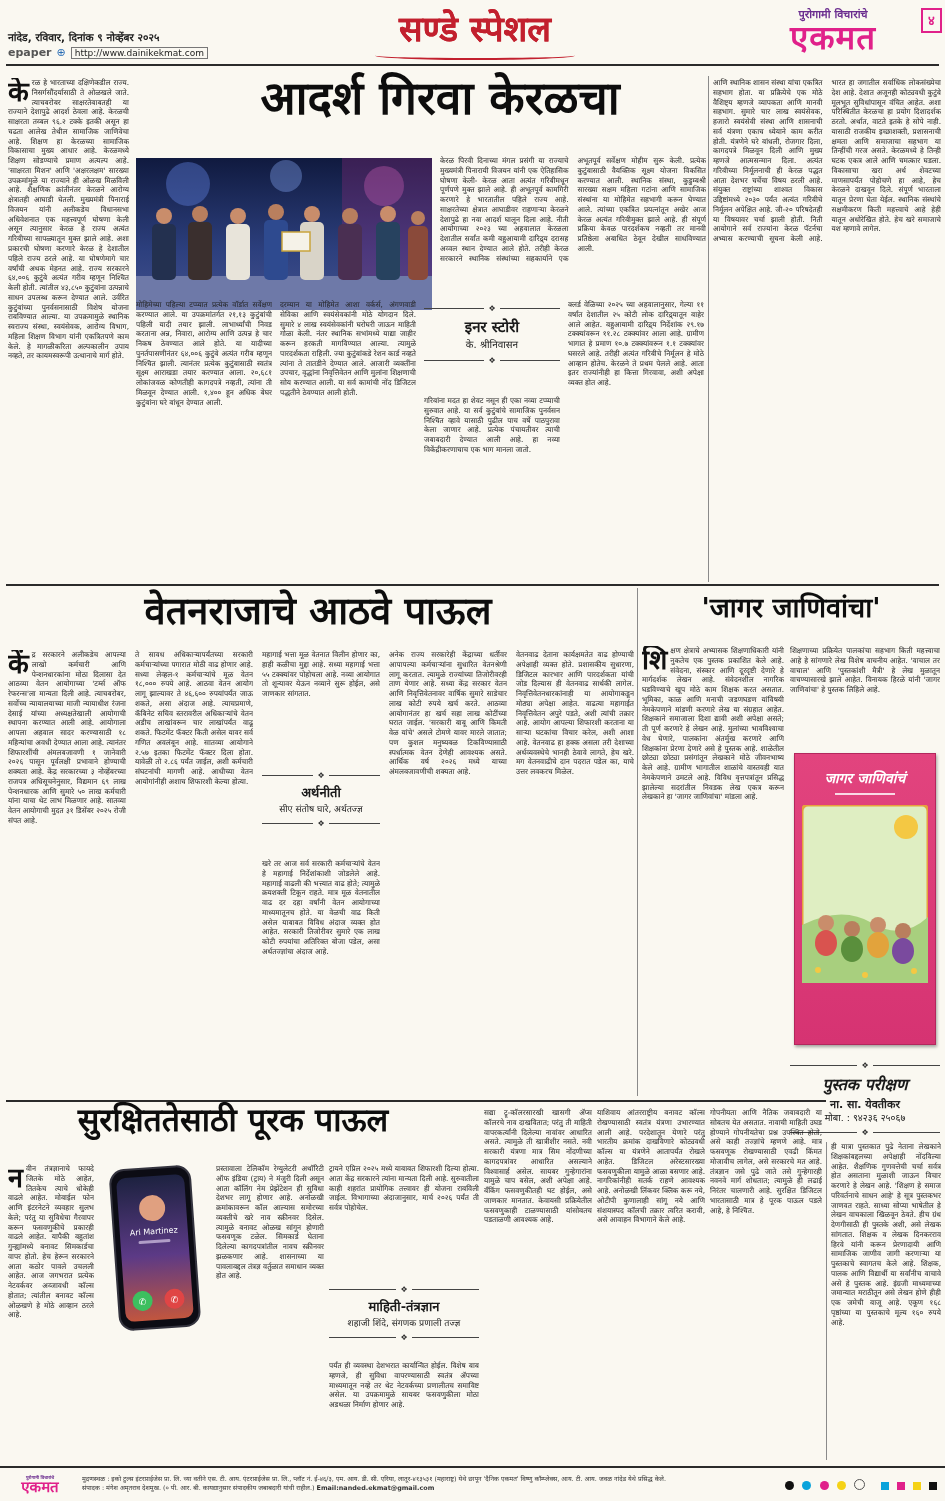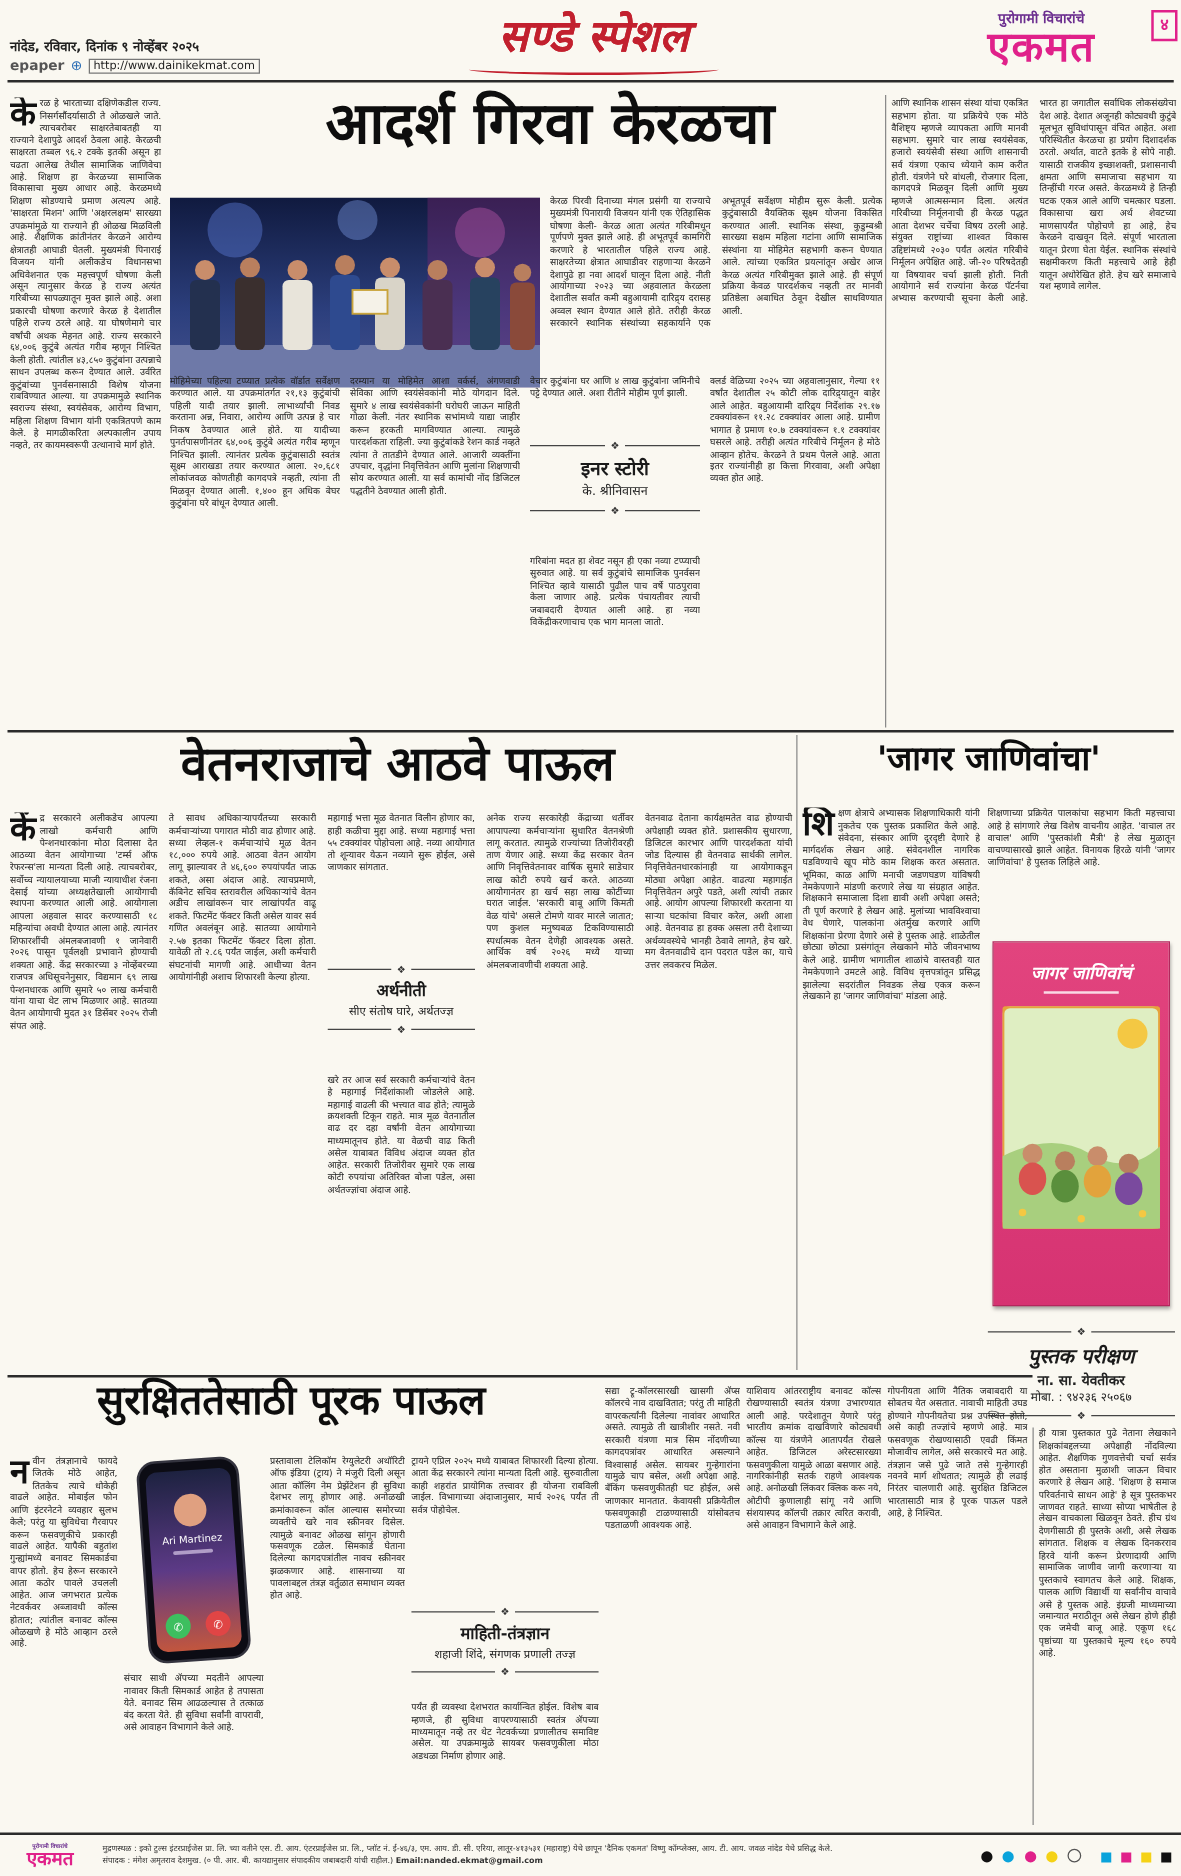--- a/index.html
+++ b/index.html
@@ -14,21 +14,21 @@
   .orn::before,.orn::after{content:"";flex:1;border-top:1.3px solid #444;}
   .obox{text-align:center;overflow:hidden;}
   .obox .t{font-weight:800;font-size:13px;margin:3px 0 1px;}
   .obox .a{font-size:9px;color:#222;}
   .hline{background:#2b2b2b;}
   .vline{background:#8a8a8a;width:1px;}
   .flexrow{display:flex;}
   .colbox{overflow:hidden;}
   .dot{width:9px;height:9px;border-radius:50%;display:inline-block;margin-right:3px;}
   .sq{width:8px;height:8px;display:inline-block;margin-left:3px;}
-  .masthead{font-family:"DejaVu Serif",serif;font-style:italic;font-weight:bold;color:#c2202e;
+  .masthead{font-family:"DejaVu Serif",serif;font-weight:bold;color:#c2202e;
             font-size:35px;text-align:center;text-shadow:0 0 .5px #c2202e;}
   .masthead-rule{width:200px;height:7px;margin:0 auto;border-bottom:2px solid #c2202e;border-radius:50%;}
   .brand{color:#e0218a;font-weight:800;font-size:33px;text-align:center;letter-spacing:1px;line-height:1;}
   .brand-tag{color:#6b2d8f;font-weight:bold;font-size:11px;text-align:center;}
   .pagenum{border:2px solid #e0218a;color:#e0218a;font-weight:bold;font-size:13px;
            width:17px;height:21px;text-align:center;line-height:21px;}
   .urlbox{border:1px solid #777;padding:0 3px;font-size:9px;color:#222;}
   .imprint{font-size:6.4px;color:#333;line-height:1.45;text-align:left;}
 </style>
 </head>
@@ -99,21 +99,20 @@
       <rect x="146" y="74" width="28" height="19" fill="#f5f2e8" stroke="#c9a43c" stroke-width="1.5"></rect>
     </svg>
   </div>
 
   <div class="abs bodytext cols2 colbox" style="left:440px;top:156px;width:266px;height:156px;">केरळ पिरवी दिनाच्या मंगल प्रसंगी या राज्याचे मुख्यमंत्री पिनारायी विजयन यांनी एक ऐतिहासिक घोषणा केली- केरळ आता अत्यंत गरिबीमधून पूर्णपणे मुक्त झाले आहे. ही अभूतपूर्व कामगिरी करणारे हे भारतातील पहिले राज्य आहे. साक्षरतेच्या क्षेत्रात आघाडीवर राहणाऱ्या केरळने देशापुढे हा नवा आदर्श घालून दिला आहे. नीती आयोगाच्या २०२३ च्या अहवालात केरळला देशातील सर्वांत कमी बहुआयामी दारिद्र्य दरासह अव्वल स्थान देण्यात आले होते. तरीही केरळ सरकारने स्थानिक संस्थांच्या सहकार्याने एक अभूतपूर्व सर्वेक्षण मोहीम सुरू केली. प्रत्येक कुटुंबासाठी वैयक्तिक सूक्ष्म योजना विकसित करण्यात आली. स्थानिक संस्था, कुडुम्बश्री सारख्या सक्षम महिला गटांना आणि सामाजिक संस्थांना या मोहिमेत सहभागी करून घेण्यात आले. त्यांच्या एकत्रित प्रयत्नांतून अखेर आज केरळ अत्यंत गरिबीमुक्त झाले आहे. ही संपूर्ण प्रक्रिया केवळ पारदर्शकच नव्हती तर मानवी प्रतिष्ठेला अबाधित ठेवून देखील साधविण्यात आली.</div>
 
   <div class="abs flexrow" style="left:136px;top:300px;width:570px;height:266px;gap:8px;">
     <div class="bodytext colbox" style="width:136px;">मोहिमेच्या पहिल्या टप्प्यात प्रत्येक वॉर्डात सर्वेक्षण करण्यात आले. या उपक्रमांतर्गत २१,१३ कुटुंबांची पहिली यादी तयार झाली. लाभार्थ्यांची निवड करताना अन्न, निवारा, आरोग्य आणि उत्पन्न हे चार निकष ठेवण्यात आले होते. या यादीच्या पुनर्तपासणीनंतर ६४,००६ कुटुंबे अत्यंत गरीब म्हणून निश्चित झाली. त्यानंतर प्रत्येक कुटुंबासाठी स्वतंत्र सूक्ष्म आराखडा तयार करण्यात आला. २०,६८१ लोकांजवळ कोणतीही कागदपत्रे नव्हती, त्यांना ती मिळवून देण्यात आली. १,४०० हून अधिक बेघर कुटुंबांना घरे बांधून देण्यात आली.</div>
     <div class="bodytext colbox" style="width:136px;">दरम्यान या मोहिमेत आशा वर्कर्स, अंगणवाडी सेविका आणि स्वयंसेवकांनी मोठे योगदान दिले. सुमारे ४ लाख स्वयंसेवकांनी घरोघरी जाऊन माहिती गोळा केली. नंतर स्थानिक सभांमध्ये याद्या जाहीर करून हरकती मागविण्यात आल्या. त्यामुळे पारदर्शकता राहिली. ज्या कुटुंबांकडे रेशन कार्ड नव्हते त्यांना ते तातडीने देण्यात आले. आजारी व्यक्तींना उपचार, वृद्धांना निवृत्तिवेतन आणि मुलांना शिक्षणाची सोय करण्यात आली. या सर्व कामांची नोंद डिजिटल पद्धतीने ठेवण्यात आली होती.</div>
     <div class="colbox" style="width:136px;">
-      <div class="bodytext colbox" style="height:48px;">वेचार कुटुंबांना घर आणि ४ लाख कुटुंबांना जमिनीचे पट्टे देण्यात आले. अशा रीतीने मोहीम पूर्ण झाली.</div>
       <div class="obox" style="height:92px;padding-top:4px;">
         <div class="orn">
             <span>❖</span>
           </div>
         <div class="t" style="font-size:15px;">इनर स्टोरी</div>
         <div class="a" style="font-size:10px;">के. श्रीनिवासन</div>
         <div class="orn" style="margin-top:5px;">
             <span>❖</span>
           </div>
       </div>
@@ -230,21 +229,20 @@
         </defs>
         <rect x="20" y="12" width="68" height="144" rx="9" fill="url(#scr)"></rect>
         <circle cx="54" cy="44" r="13" fill="#e0a080"></circle>
         <text x="54" y="70" text-anchor="middle" font-size="8" fill="#ffffff" font-family="DejaVu Sans, sans-serif">Ari Martinez</text>
         <rect x="38" y="76" width="32" height="3" rx="1.5" fill="#d9c9e8" opacity=".7"></rect>
         <circle cx="38" cy="136" r="10" fill="#3dbf5f"></circle>
         <text x="38" y="140" text-anchor="middle" font-size="9" fill="#fff">✆</text>
         <circle cx="70" cy="136" r="10" fill="#e04545"></circle>
         <text x="70" y="140" text-anchor="middle" font-size="9" fill="#fff">✆</text>
       </svg>
-      <div class="bodytext colbox" style="height:120px;">संचार साथी ॲपच्या मदतीने आपल्या नावावर किती सिमकार्ड आहेत हे तपासता येते. बनावट सिम आढळल्यास ते तत्काळ बंद करता येते. ही सुविधा सर्वांनी वापरावी, असे आवाहन विभागाने केले आहे.</div>
     </div>
 
     <div class="bodytext colbox" style="width:108px;padding-top:56px;">प्रस्तावाला टेलिकॉम रेग्युलेटरी अथॉरिटी ऑफ इंडिया (ट्राय) ने मंजुरी दिली असून आता कॉलिंग नेम प्रेझेंटेशन ही सुविधा देशभर लागू होणार आहे. अनोळखी क्रमांकावरून कॉल आल्यास समोरच्या व्यक्तीचे खरे नाव स्क्रीनवर दिसेल. त्यामुळे बनावट ओळख सांगून होणारी फसवणूक टळेल. सिमकार्ड घेताना दिलेल्या कागदपत्रांतील नावच स्क्रीनवर झळकणार आहे. शासनाच्या या पावलाबद्दल तंत्रज्ञ वर्तुळात समाधान व्यक्त होत आहे.</div>
 
     <div class="colbox" style="width:150px;padding-top:56px;">
       <div class="bodytext colbox" style="height:118px;">ट्रायने एप्रिल २०२५ मध्ये याबाबत शिफारशी दिल्या होत्या. आता केंद्र सरकारने त्यांना मान्यता दिली आहे. सुरुवातीला काही शहरांत प्रायोगिक तत्त्वावर ही योजना राबविली जाईल. विभागाच्या अंदाजानुसार, मार्च २०२६ पर्यंत ती सर्वत्र पोहोचेल.</div>
       <div class="obox" style="height:76px;padding-top:3px;">
         <div class="orn">
             <span>❖</span>
           </div>

